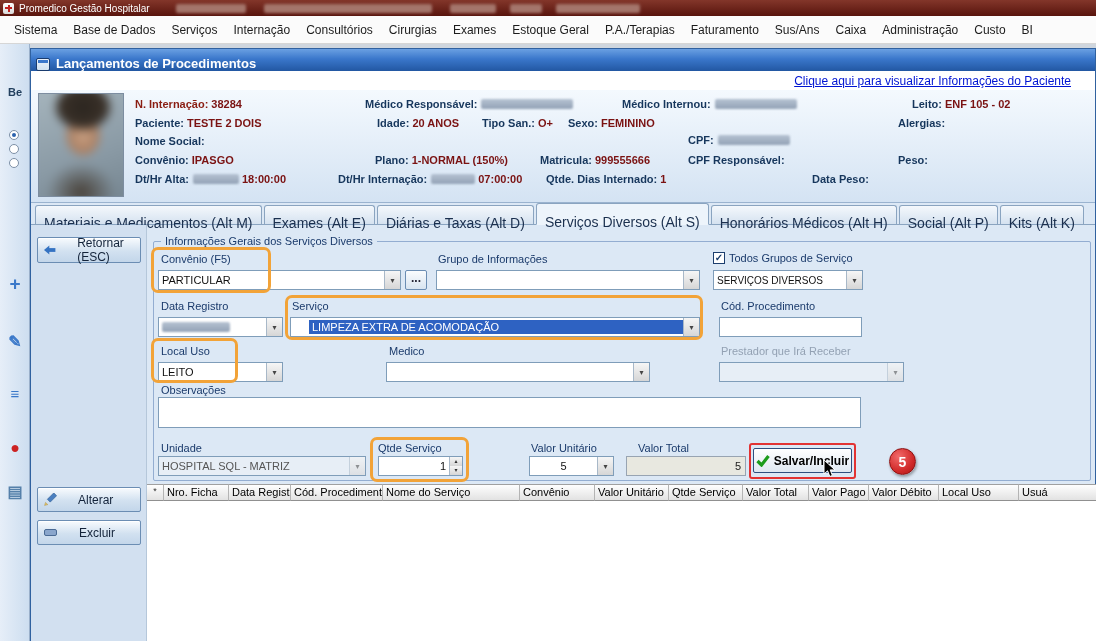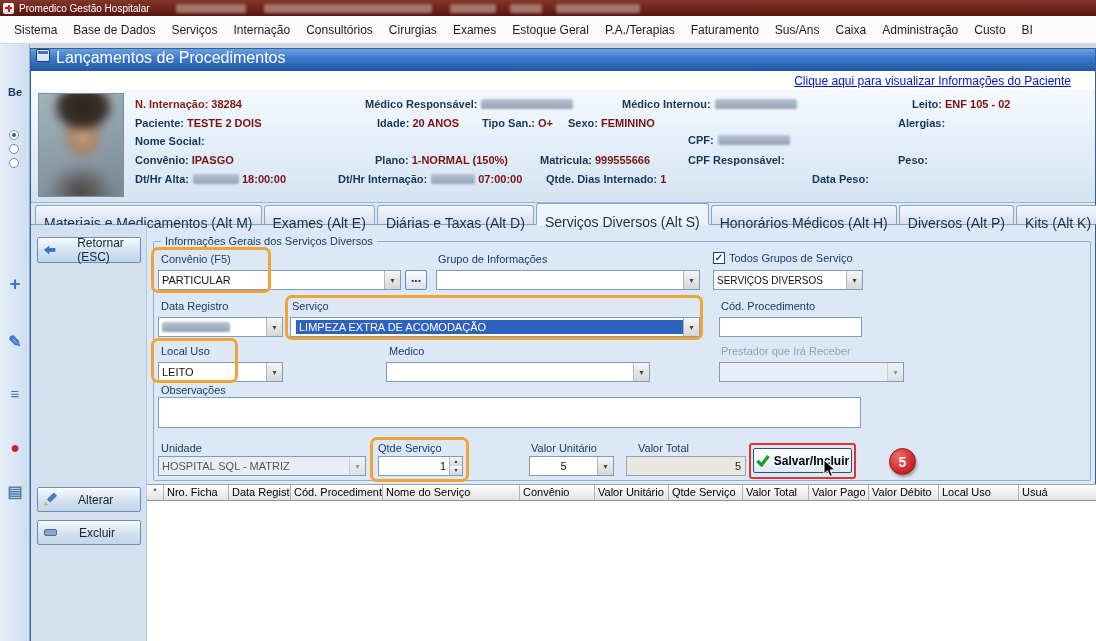--- a/index.html
+++ b/index.html
@@ -20,21 +20,21 @@
 
   
   .left-strip{position:absolute;left:0;top:44px;width:30px;height:597px;background:linear-gradient(90deg,#e6eef8,#cddef0);border-right:1px solid #9ab0ca;overflow:hidden}
   .strip-label{position:absolute;left:8px;top:42px;font-size:11px;font-weight:bold;color:#23405f}
   .radio{position:absolute;left:9px;width:10px;height:10px;border:1px solid #7c8fa6;border-radius:50%;background:#fff}
   .radio.sel::after{content:"";position:absolute;left:2px;top:2px;width:4px;height:4px;border-radius:50%;background:#2c62ad}
   .strip-ico{position:absolute;left:3px;width:24px;height:24px;font-size:16px;line-height:24px;text-align:center;font-weight:bold}
 
   
   .window{position:absolute;left:30px;top:48px;width:1066px;height:593px;background:#dce8f5;border:1px solid #30619f}
-  .win-titlebar{position:absolute;left:0;top:0;width:100%;height:22px;background:linear-gradient(#6aa0e2 0%,#3a77cb 45%,#2257a2 100%);display:flex;align-items:flex-start;color:#fff;font-size:16px;font-weight:normal;padding-left:5px}
+  .win-titlebar{position:absolute;left:0;top:0;width:100%;height:22px;background:linear-gradient(#6aa0e2 0%,#3a77cb 45%,#2257a2 100%);display:flex;align-items:flex-end;color:#fff;font-size:13px;font-weight:bold;padding-left:5px}
   .win-ico{width:14px;height:13px;background:linear-gradient(#eaf2fb,#cfe0f0);border:1px solid #1a3c6e;border-radius:2px;margin-right:6px;position:relative;flex:none}
   .win-ico::before{content:"";position:absolute;left:1px;top:1px;right:1px;height:3px;background:#3a77cb}
   .link-row{position:absolute;left:0;top:22px;width:1064px;height:19px;background:#fff;display:flex;align-items:center;justify-content:flex-end;padding-right:24px}
   .plink{font-size:12px;color:#0014d2;text-decoration:underline;cursor:pointer;white-space:nowrap}
 
   
   .patient-header{position:absolute;left:0;top:41px;width:1064px;height:113px;background:linear-gradient(#f4f9fe,#d4e3f3);border-bottom:1px solid #9ab3cf}
   .photo-frame{position:absolute;left:7px;top:3px;width:86px;height:104px;border:1px solid #7d8da0;overflow:hidden;background:#8fa3ae}
   .photo-blur{position:absolute;left:-8px;top:-8px;right:-8px;bottom:-8px;filter:blur(4px);
     background:
@@ -62,21 +62,21 @@
   .groupbox{position:absolute;left:6px;top:16px;width:938px;height:240px;border:1px solid #93add1;border-radius:2px}
   .group-title{position:absolute;left:14px;top:10px;font-size:11px;color:#1a3a6b;background:#dce8f5;padding:0 4px;z-index:2;white-space:nowrap}
   .flabel{position:absolute;font-size:11px;color:#1a3a6b;white-space:nowrap;z-index:2}
   .flabel.disabled{color:#93a1b3}
   .combo{position:absolute;height:20px;background:#fff;border:1px solid #7f9db9;display:flex;align-items:center;z-index:2;cursor:pointer}
   .combo-text{padding-left:3px;font-size:11px;color:#111;white-space:nowrap;overflow:hidden}
   .combo .arrow{margin-left:auto;width:16px;height:100%;background:linear-gradient(#f6f6f6,#d6d6d6);border-left:1px solid #a8b8c8;display:flex;align-items:center;justify-content:center;font-size:8px;color:#444;flex:none}
   .combo.num .combo-text{margin-left:auto;padding-right:3px}
   .combo.disabled{background:#e7eef6}
   .combo.disabled .combo-text{color:#555}
-  .sel-text{background:#2e62c2;color:#fff;padding:1px 3px;font-size:11px;white-space:nowrap;overflow:hidden;margin:1px 0 1px 5px}
+  .sel-text{background:#2e62c2;color:#fff;padding:1px 3px;font-size:11px;white-space:nowrap;overflow:hidden;margin:1px 0 1px 18px}
   .tinput{position:absolute;background:#fff;border:1px solid #7f9db9;z-index:2}
   .mini-btn{position:absolute;width:22px;height:20px;border:1px solid #6b8db3;border-radius:2px;background:linear-gradient(#fafcfe,#d8e4f0);font-size:12px;font-weight:bold;text-align:center;line-height:14px;color:#223;z-index:2;cursor:pointer}
   .checkbox-row{position:absolute;display:flex;align-items:center;gap:4px;font-size:11px;color:#1a3a6b;z-index:2;cursor:pointer}
   .cb{width:12px;height:12px;border:1px solid #1c3e6e;background:#fff;display:inline-flex;align-items:center;justify-content:center;flex:none}
   .cb-check{font-size:10px;font-weight:bold;color:#173a68;line-height:1}
   .spin-col{margin-left:0;display:flex;flex-direction:column;width:13px;height:100%;flex:none}
   .spin-btn{flex:1;font-size:6px;line-height:8px;text-align:center;background:linear-gradient(#f6f6f6,#d6d6d6);border-left:1px solid #a8b8c8;color:#333;cursor:pointer}
   .field-dis{position:absolute;height:20px;border:1px solid #98a4b2;background:#e8e8e0;font-size:11px;color:#222;display:flex;align-items:center;justify-content:flex-end;padding-right:4px;z-index:2}
   .save-btn{position:absolute;left:606px;top:223px;width:99px;height:25px;border:1px solid #2f4f7f;border-radius:2px;background:linear-gradient(#ffffff,#dfe8f2);display:flex;align-items:center;justify-content:center;gap:4px;font-size:12px;font-weight:bold;color:#000;z-index:4;cursor:pointer}
 
@@ -215,21 +215,21 @@
       <span class="pl">Data Peso:</span>
     </div>
   </div>
 
   <div class="tabs-row">
     <span class="tab">Materiais e Medicamentos (Alt M)</span>
     <span class="tab">Exames (Alt E)</span>
     <span class="tab">Diárias e Taxas (Alt D)</span>
     <span class="tab active">Serviços Diversos (Alt S)</span>
     <span class="tab">Honorários Médicos (Alt H)</span>
-    <span class="tab">Diversos (Alt P)</span>
+    <span class="tab">Social (Alt P)</span>
     <span class="tab">Kits (Alt K)</span>
   </div>
 
   <div class="side-panel">
     <div class="side-btn" style="top:12px;height:26px">
       <svg width="16" height="12" viewBox="0 0 16 12">
           <polygon points="7,0 0,6 7,12" fill="#3573c2"></polygon>
           <rect x="6" y="3.5" width="9" height="5" fill="#3573c2"></rect>
         </svg>
       <span>Retornar (ESC)</span>

